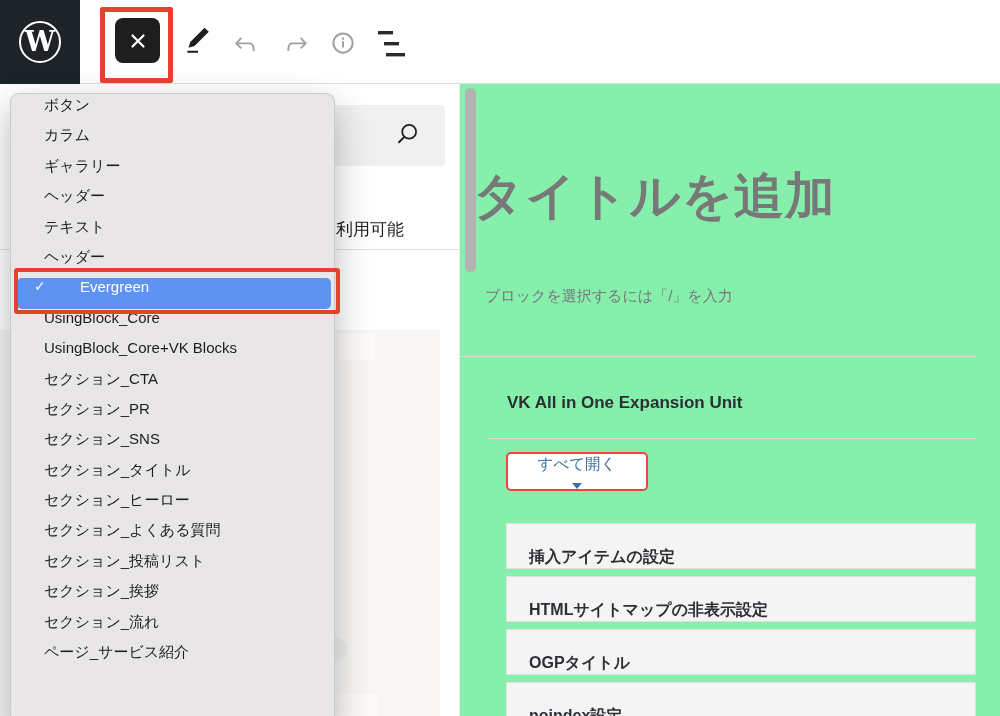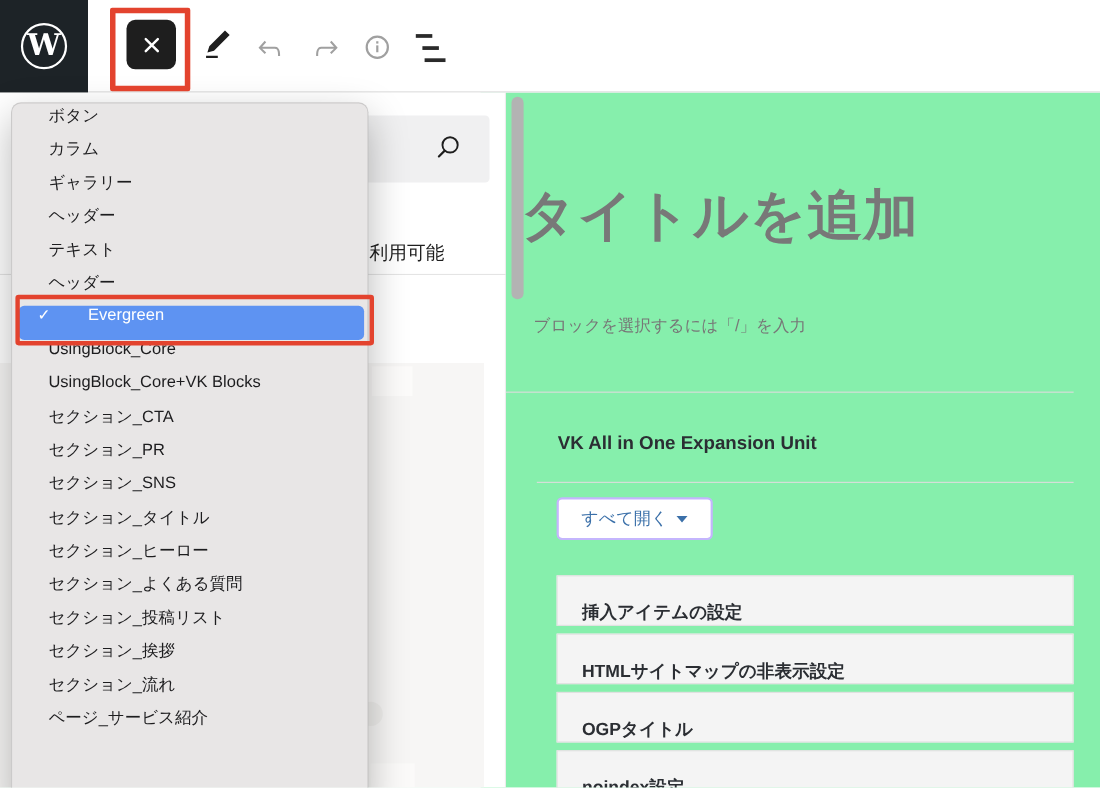--- a/index.html
+++ b/index.html
@@ -72,23 +72,23 @@
     position: absolute; left: 36px; top: 203px; font-size: 15px; color: #777; cursor: text; white-space: nowrap; margin-left: 12px;
   }
   .metabox-topline { position: absolute; left: 0; top: 272px; width: 539px; height: 1px; background: #ddd; }
   .metabox-leftline { position: absolute; left: 20px; top: 272px; width: 1px; height: 360px; background: #ddd; }
   .metabox-title {
     position: absolute; left: 70px; top: 309px; font-size: 17px; font-weight: bold; color: #2b2e33; white-space: nowrap;
   }
   .metabox-hr { position: absolute; left: 51px; top: 354px; width: 488px; height: 1px; background: #ddd; }
   .open-all-btn {
     position: absolute; left: 69px; top: 368px; width: 142px; height: 39px;
-    background: #fff; border: 2px solid #c4b5fd; border-radius: 5px;
+    background: #fff; border: 2px solid #ef4444; border-radius: 5px;
     color: #3b70a9; font-size: 15.5px; font-family: inherit;
-    display: flex; align-items: center; justify-content: center; gap: 8px; cursor: pointer;
+    display: flex; align-items: center; justify-content: center; gap: 8px; cursor: pointer; flex-direction: column;
   }
   .caret-down {
     width: 0; height: 0; border-left: 5px solid transparent; border-right: 5px solid transparent;
     border-top: 6px solid #3b70a9;
   }
   .panels { position: absolute; left: 69px; top: 439px; width: 470px; }
   .panel-row {
     height: 46px; margin-bottom: 7px; background: #f4f4f4; border: 1px solid #e0e0e0;
     display: flex; align-items: flex-end; padding-left: 22px;
     font-size: 16px; font-weight: bold; color: #2b2e33; cursor: pointer;

